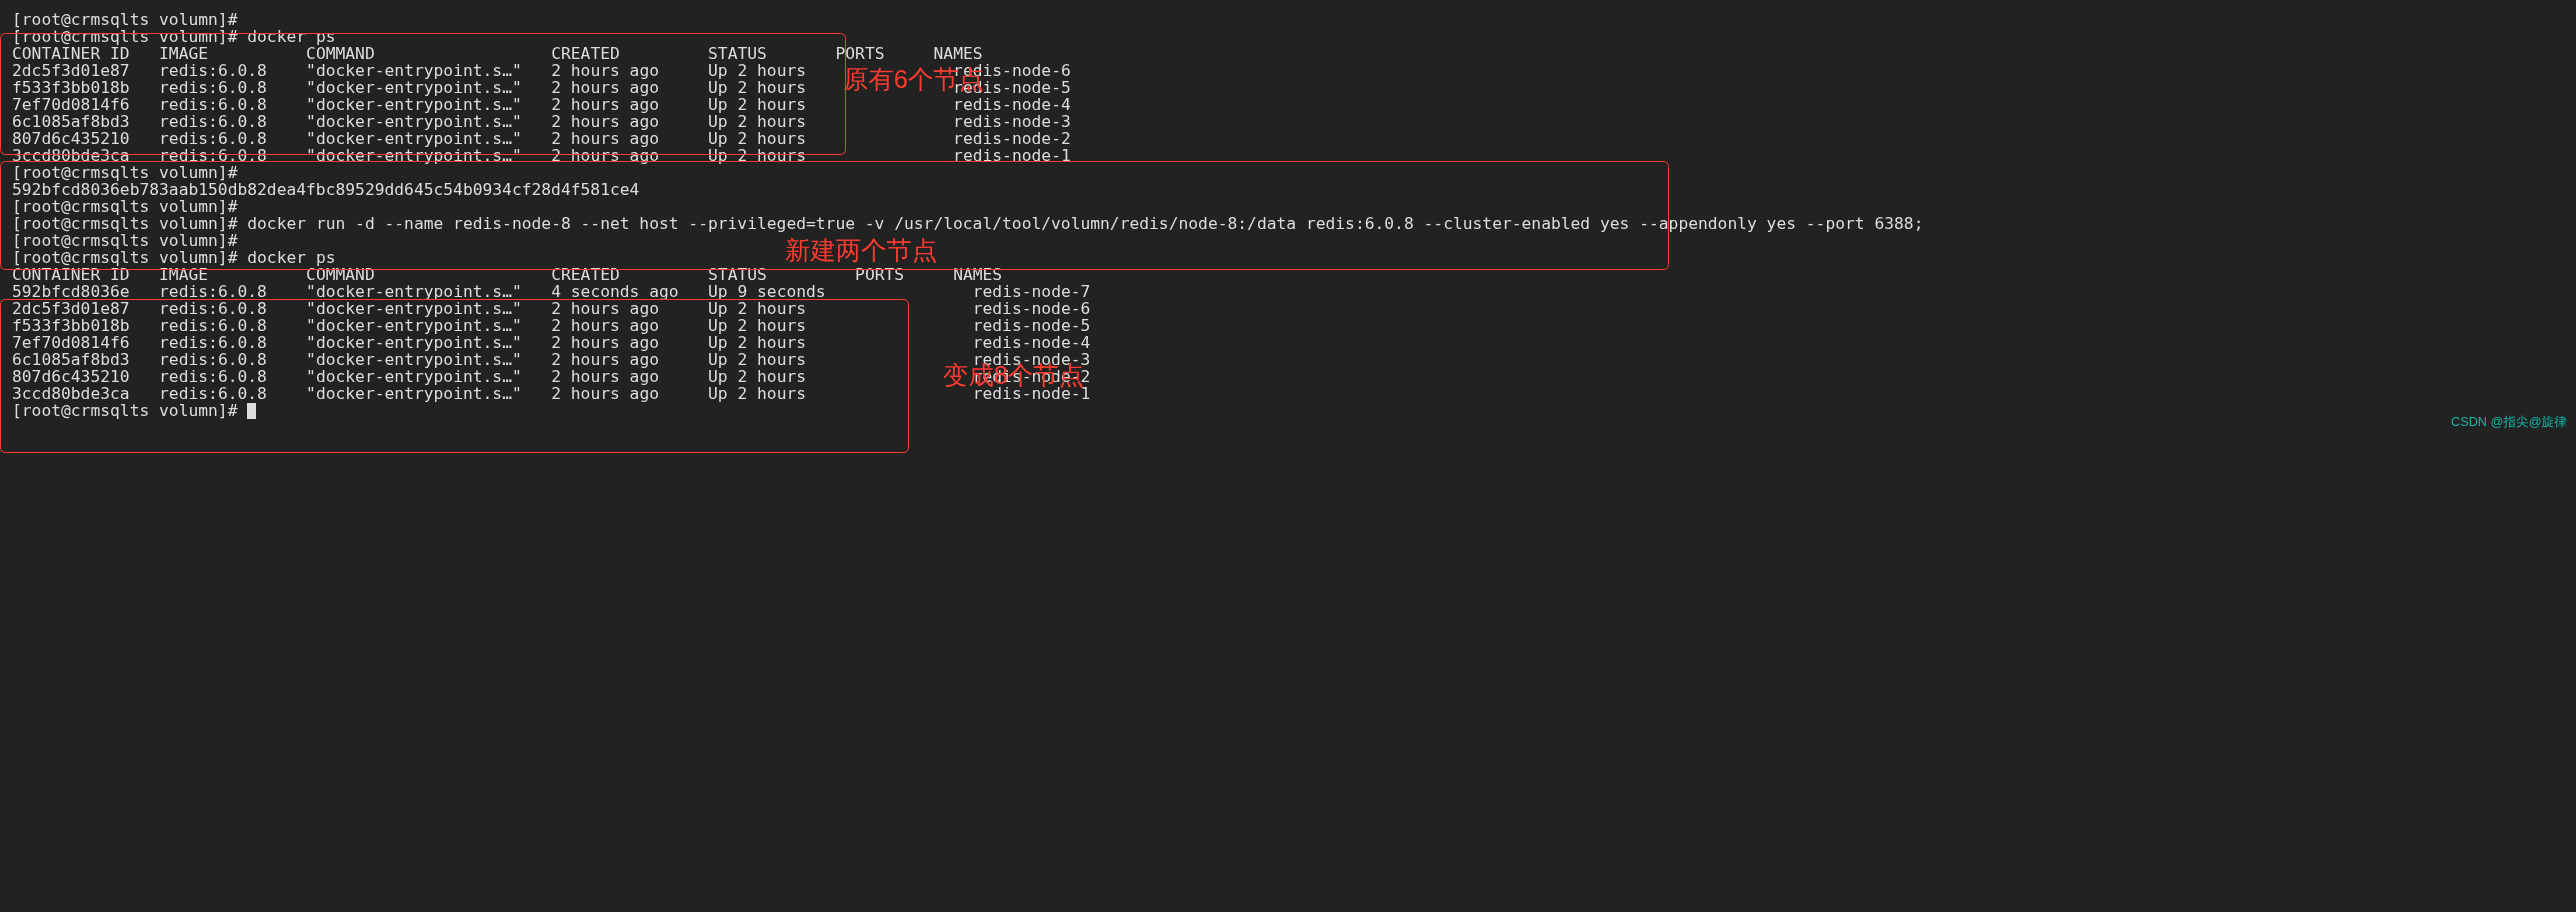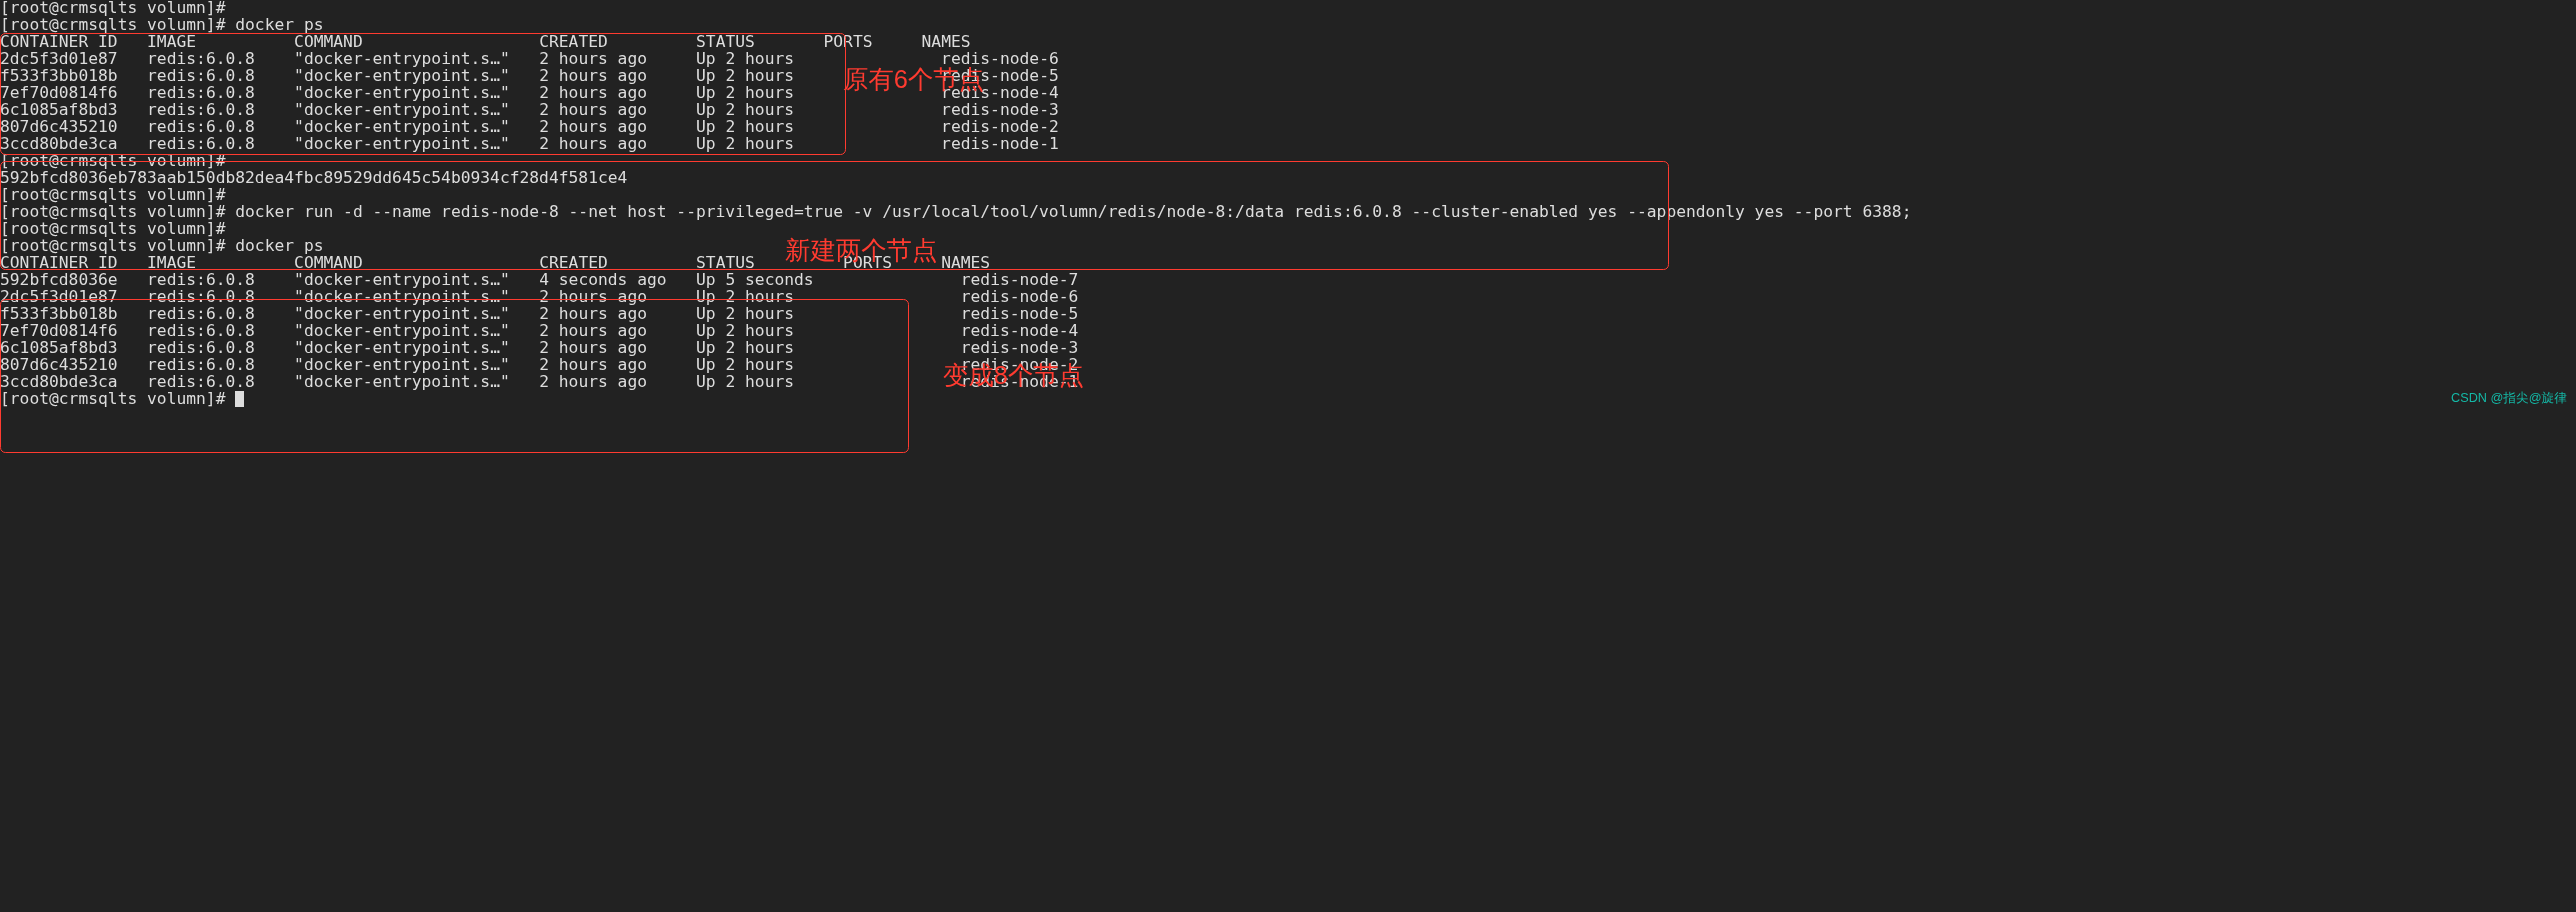--- a/index.html
+++ b/index.html
@@ -8,21 +8,21 @@
     background: #222222;
     color: #dddddd;
     font-family: "Consolas", "Menlo", "Monaco", monospace;
     font-size: 16.3px;
     line-height: 1.0;
     width: 2576px;
     height: 912px;
     overflow: hidden;
   }
   .terminal {
-    padding: 0;
+    padding: 12px;
     position: relative;
   }
   .line {
     white-space: pre;
     font-family: inherit;
     height: 17px;
   }
   .cursor {
     display:inline-block;
     width: 9px;
@@ -78,21 +78,21 @@
   <div class="line"><span>[root@crmsqlts volumn]#</span></div>
 
   <div class="line"><span>[root@crmsqlts volumn]#</span> <span>docker run -d --name redis-node-8 --net host --privileged=true -v /usr/local/tool/volumn/redis/node-8:/data redis:6.0.8 --cluster-enabled yes --appendonly yes --port 6388;</span></div>
 
   <div class="line"><span>[root@crmsqlts volumn]#</span></div>
 
   <div class="line"><span>[root@crmsqlts volumn]#</span> <span>docker ps</span></div>
 
   <div class="line"><span>CONTAINER ID</span>   <span>IMAGE</span>          <span>COMMAND</span>                  <span>CREATED</span>         <span>STATUS</span>         <span>PORTS</span>     <span>NAMES</span></div>
 
-  <div class="line"><span>592bfcd8036e</span>   <span>redis:6.0.8</span>    <span>"docker-entrypoint.s…"</span>   <span>4 seconds ago</span>   <span>Up 5 seconds</span>               <span>redis-node-7</span></div>
+  <div class="line"><span>592bfcd8036e</span>   <span>redis:6.0.8</span>    <span>"docker-entrypoint.s…"</span>   <span>4 seconds ago</span>   <span>Up 9 seconds</span>               <span>redis-node-7</span></div>
   <div class="line"><span>2dc5f3d01e87</span>   <span>redis:6.0.8</span>    <span>"docker-entrypoint.s…"</span>   <span>2 hours ago</span>     <span>Up 2 hours</span>                 <span>redis-node-6</span></div>
   <div class="line"><span>f533f3bb018b</span>   <span>redis:6.0.8</span>    <span>"docker-entrypoint.s…"</span>   <span>2 hours ago</span>     <span>Up 2 hours</span>                 <span>redis-node-5</span></div>
   <div class="line"><span>7ef70d0814f6</span>   <span>redis:6.0.8</span>    <span>"docker-entrypoint.s…"</span>   <span>2 hours ago</span>     <span>Up 2 hours</span>                 <span>redis-node-4</span></div>
   <div class="line"><span>6c1085af8bd3</span>   <span>redis:6.0.8</span>    <span>"docker-entrypoint.s…"</span>   <span>2 hours ago</span>     <span>Up 2 hours</span>                 <span>redis-node-3</span></div>
   <div class="line"><span>807d6c435210</span>   <span>redis:6.0.8</span>    <span>"docker-entrypoint.s…"</span>   <span>2 hours ago</span>     <span>Up 2 hours</span>                 <span>redis-node-2</span></div>
   <div class="line"><span>3ccd80bde3ca</span>   <span>redis:6.0.8</span>    <span>"docker-entrypoint.s…"</span>   <span>2 hours ago</span>     <span>Up 2 hours</span>                 <span>redis-node-1</span></div>
 
   <div class="line"><span>[root@crmsqlts volumn]#</span> <span class="cursor"></span></div>
 
   <div class="annotation" style="left:0px; top:33px; width:844px; height:120px;"></div>

